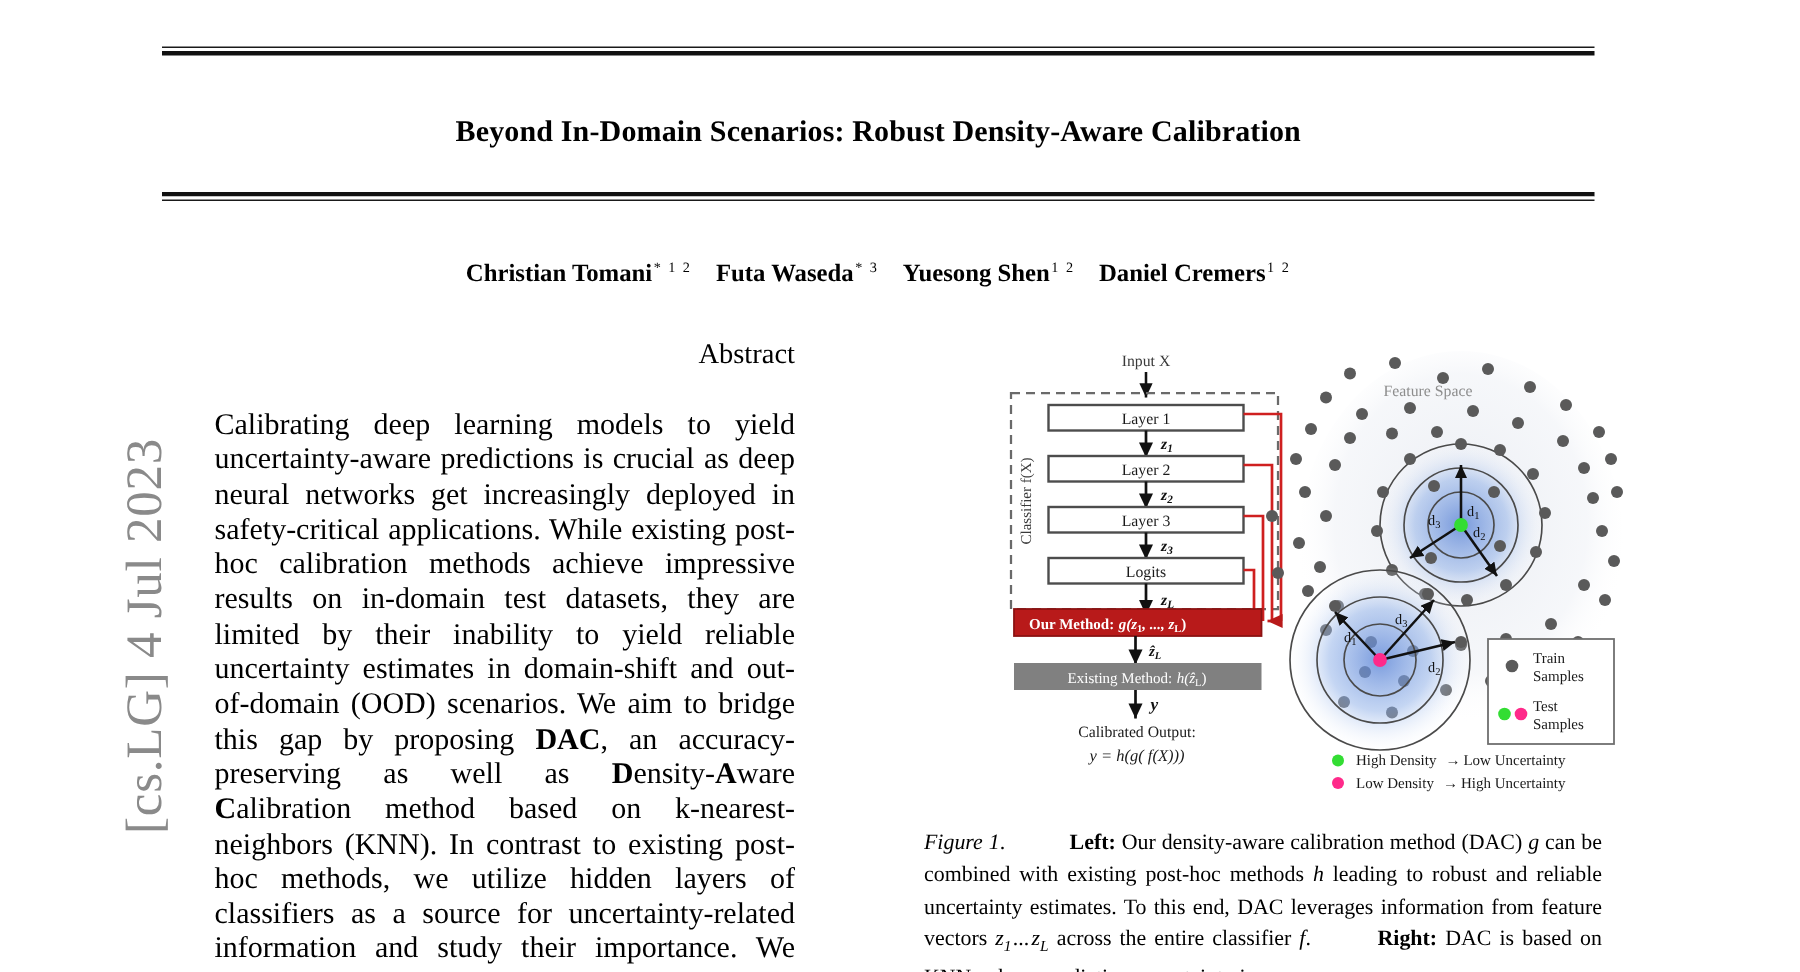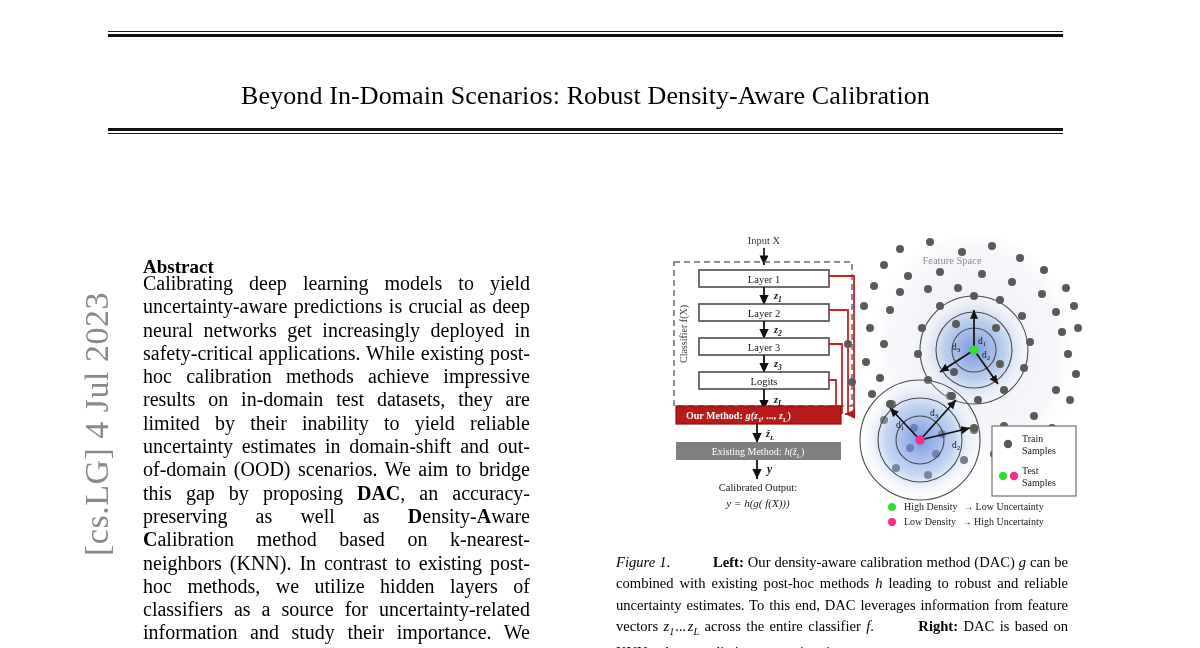--- a/index.html
+++ b/index.html
@@ -60,22 +60,22 @@
   #rule-top { top: 31px; }
   #rule-bottom { top: 128px; }
 
   
   .paper-title {
     position: absolute;
     left: 108px;
     top: 64px;
     width: 955px;
     text-align: center;
-    font-size: 26px;
-    font-weight: normal;
+    font-size: 20px;
+    font-weight: bold;
     letter-spacing: 0.1px;
     font-family: "Liberation Serif", serif;
   }
 
   
   .authors {
     position: absolute;
     left: 108px;
     top: 172px;
     width: 955px;
@@ -91,25 +91,25 @@
     font-weight: normal;
     vertical-align: super;
     letter-spacing: 1.3px;
     margin-left: 1px;
   }
 
   
   .abstract-head {
     position: absolute;
     left: 143px;
-    top: 256px;
+    top: 226px;
     width: 387px;
-    text-align: left;
+    text-align: right;
     font-size: 19px;
-    font-weight: bold;
+    font-weight: normal;
   }
   .abstract-body {
     position: absolute;
     left: 143px;
     top: 272px;
     width: 387px;
     font-size: 20px;
     line-height: 23.3px;
     text-align: justify;
     text-justify: inter-word;
@@ -158,20 +158,21 @@
   </div>
 
   <h1 class="paper-title">Beyond In-Domain Scenarios: Robust Density-Aware Calibration</h1>
 
   <div class="rule" id="rule-bottom">
     <div class="thick"></div>
       <div class="gap"></div>
       <div class="thin"></div>
   </div>
 
+  <div class="authors" id="author-list"><span class="author">Christian Tomani<sup>* 1 2</sup></span><span class="author">Futa Waseda<sup>* 3</sup></span><span class="author">Yuesong Shen<sup>1 2</sup></span><span class="author">Daniel Cremers<sup>1 2</sup></span></div>
 
   <div class="abstract-head">Abstract</div>
   <div class="abstract-body" id="abstract-body"><span>Calibrating deep learning models to yield uncertainty-aware predictions is crucial as deep neural networks get increasingly deployed in safety-critical applications. While existing post-hoc calibration methods achieve impressive results on in-domain test datasets, they are limited by their inability to yield reliable uncertainty estimates in domain-shift and out-of-domain (OOD) scenarios. We aim to bridge this gap by proposing </span><b>DAC</b><span>, an accuracy-preserving as well as </span><b>D</b><span>ensity-</span><b>A</b><span>ware </span><b>C</b><span>alibration method based on k-nearest-neighbors (KNN). In contrast to existing post-hoc methods, we utilize hidden layers of classifiers as a source for uncertainty-related information and study their importance. We show that DAC is a generic method that can readily</span></div>
 
   <div class="figure-wrap">
     <svg width="452" height="300" viewBox="0 0 452 300">
       <defs>
         <radialGradient id="blueBlob" cx="50%" cy="50%" r="50%">
           <stop offset="0%" stop-color="#5b84d6" stop-opacity="0.85"></stop>
           <stop offset="55%" stop-color="#8fb0e8" stop-opacity="0.55"></stop>

